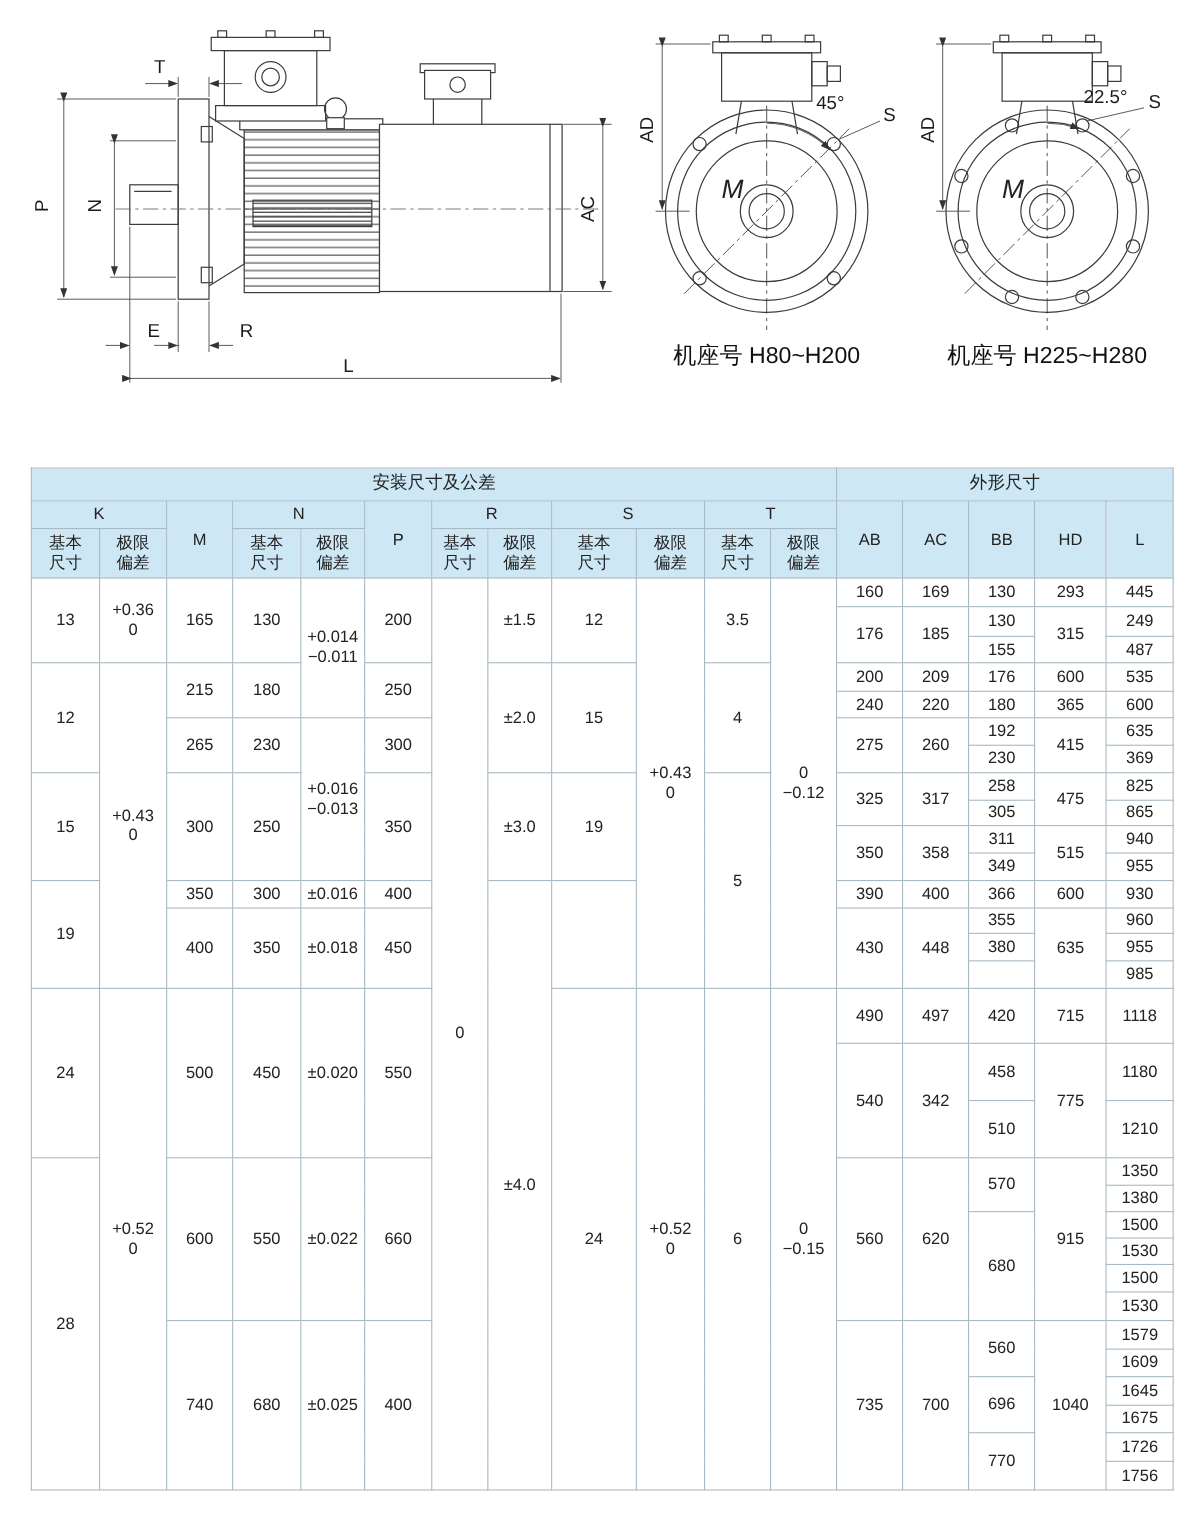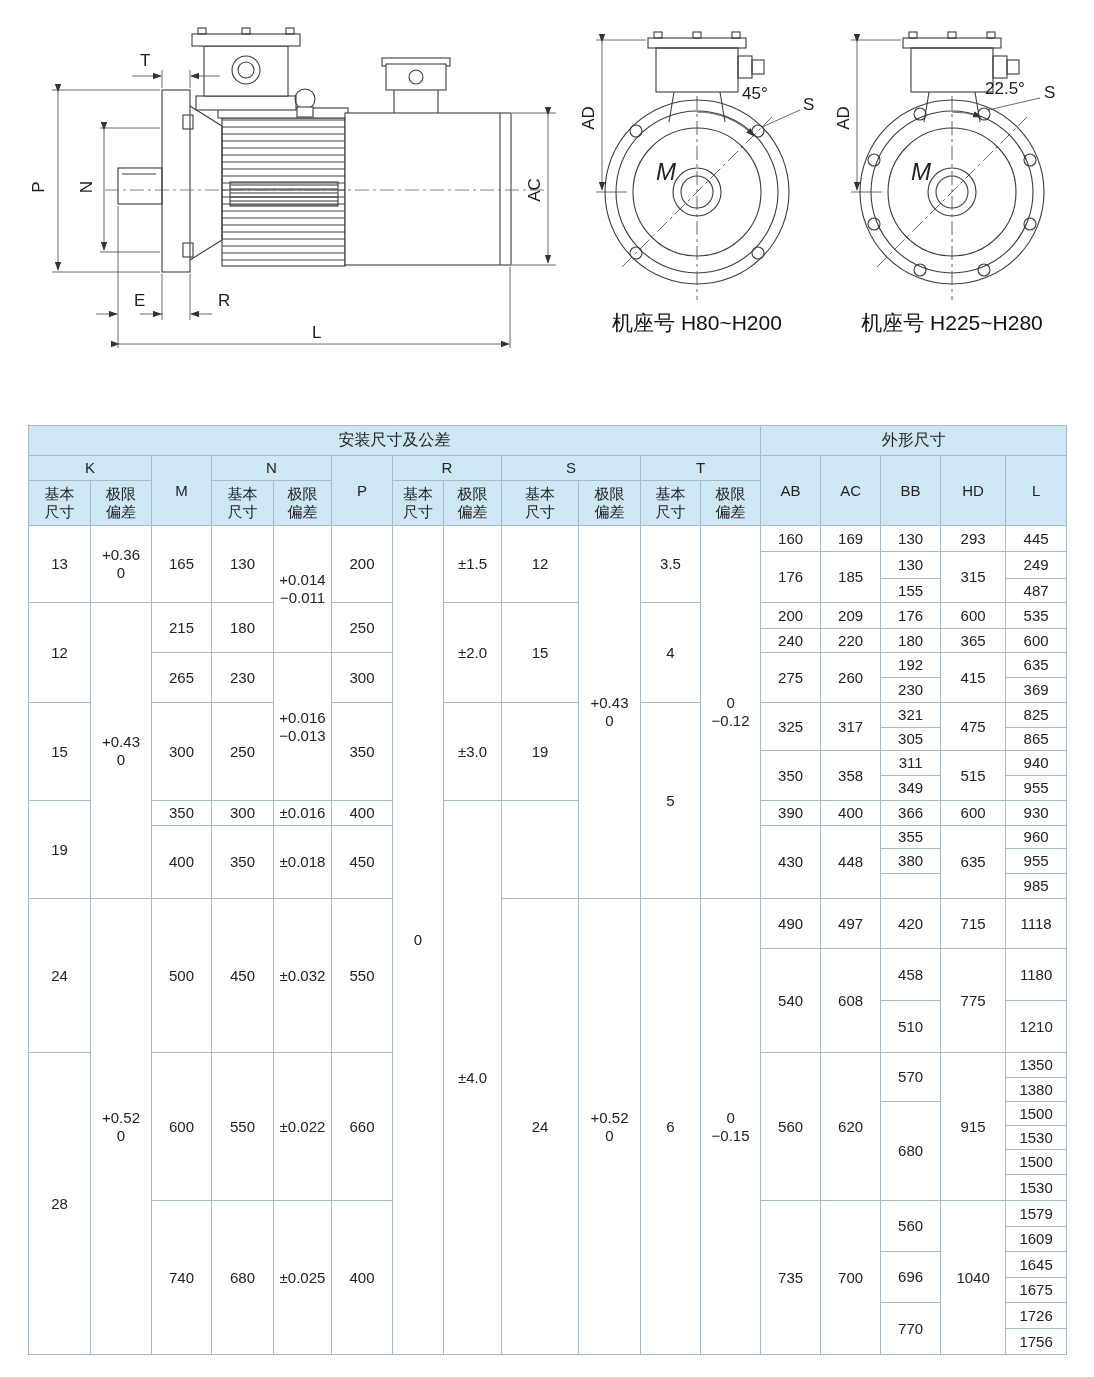--- a/index.html
+++ b/index.html
@@ -316,21 +316,21 @@
         <tr style="height: 25px;">
           <td rowspan="4">15</td>
           <td rowspan="4">300</td>
           <td rowspan="4">250</td>
           <td rowspan="4">350</td>
           <td rowspan="4">±3.0</td>
           <td rowspan="4">19</td>
           <td rowspan="8">5</td>
           <td rowspan="2">325</td>
           <td rowspan="2">317</td>
-          <td>321</td>
+          <td>258</td>
           <td rowspan="2">475</td>
           <td>825</td>
         </tr>
         <tr style="height: 23px;">
           <td>305</td>
           <td>865</td>
         </tr>
         <tr style="height: 25px;">
           <td rowspan="2">350</td>
           <td rowspan="2">358</td>
@@ -373,35 +373,35 @@
         </tr>
         <tr style="height: 25px;">
           <td></td>
           <td>985</td>
         </tr>
         <tr style="height: 50px;">
           <td rowspan="3">24</td>
           <td rowspan="15">+0.52<br>0</td>
           <td rowspan="3">500</td>
           <td rowspan="3">450</td>
-          <td rowspan="3">±0.032</td>
+          <td rowspan="3">±0.020</td>
           <td rowspan="3">550</td>
           <td rowspan="15">24</td>
           <td rowspan="15">+0.52<br>0</td>
           <td rowspan="15">6</td>
           <td rowspan="15">0<br>−0.15</td>
           <td>490</td>
           <td>497</td>
           <td>420</td>
           <td>715</td>
           <td>1118</td>
         </tr>
         <tr style="height: 52px;">
           <td rowspan="2">540</td>
-          <td rowspan="2">608</td>
+          <td rowspan="2">342</td>
           <td>458</td>
           <td rowspan="2">775</td>
           <td>1180</td>
         </tr>
         <tr style="height: 52px;">
           <td>510</td>
           <td>1210</td>
         </tr>
         <tr style="height: 25px;">
           <td rowspan="12">28</td>

